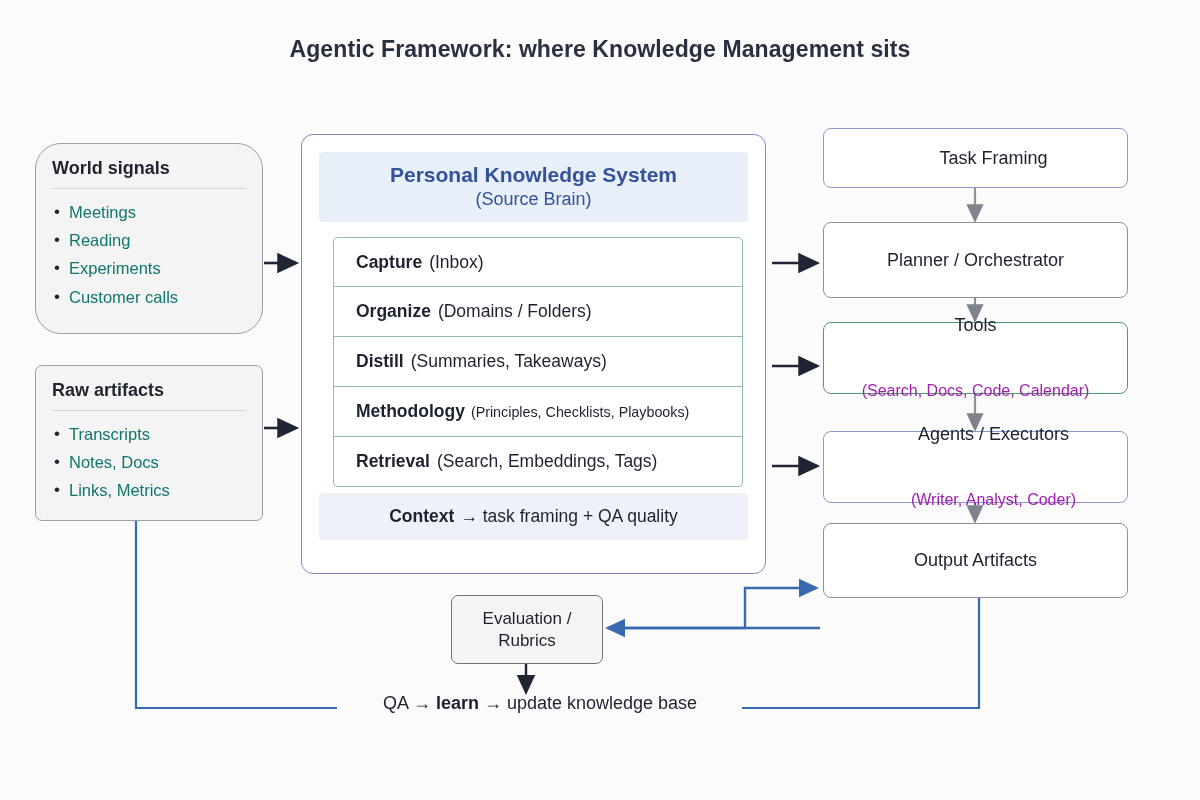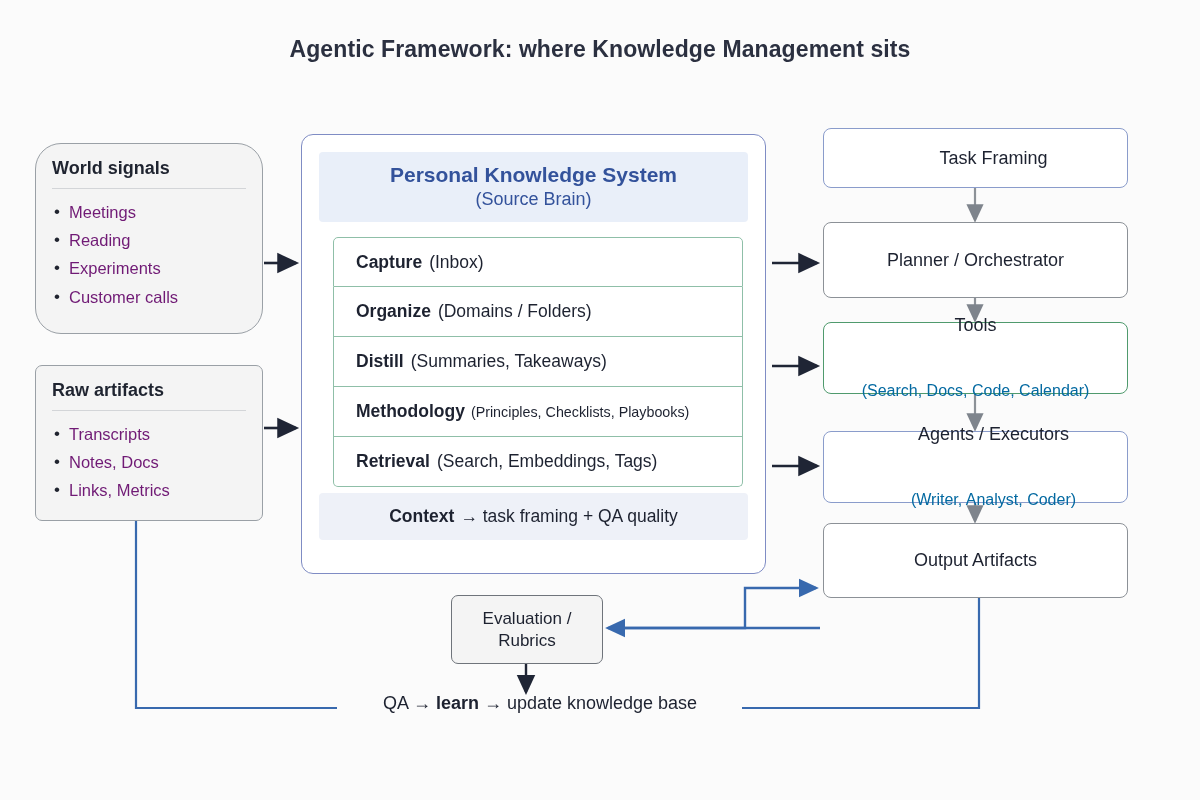--- a/index.html
+++ b/index.html
@@ -19,21 +19,21 @@
   }
 
   
   .lcard{
     position:absolute;background:#f4f4f4;border:1px solid #9aa0a6;border-radius:7px;
     box-sizing:border-box;padding:14px 16px 12px 16px;
   }
   .lcard .hd{font-size:18px;font-weight:700;color:#1f2430;padding-bottom:9px;}
   .lcard .rule{height:1px;background:#d3d5d8;margin:0 0 9px 0;}
   .lcard ul{list-style:none;margin:0;padding:0;}
-  .lcard li{font-size:16.5px;line-height:1.71;color:#701a75;position:relative;padding-left:17px;}
+  .lcard li{font-size:16.5px;line-height:1.71;color:#0f766e;position:relative;padding-left:17px;}
   .lcard li:before{content:"•";position:absolute;left:2px;top:-1px;font-size:17px;color:#20242f;}
 
   
   #pks{
     position:absolute;left:301px;top:134px;width:465px;height:440px;
     background:#ffffff;border:1.6px solid #7f8cc4;border-radius:12px;box-sizing:border-box;
   }
   #pksHead{
     position:absolute;left:17px;top:17px;width:429px;height:70px;
     background:#e9eff9;border-radius:4px;box-sizing:border-box;
@@ -61,21 +61,21 @@
   #ctx .b{font-size:17.5px;font-weight:700;color:#1d2230;}
   #ctx .d{font-size:17.5px;color:#1d2230;margin-left:6px;}
 
   
   .rbox{
     position:absolute;left:823px;width:305px;box-sizing:border-box;
     background:#ffffff;border-radius:8px;
     display:flex;flex-direction:column;align-items:center;justify-content:center;
   }
   .rbox .t1{font-size:18px;color:#1d2230;line-height:1.25;}
-  .rbox .t2{font-size:16px;color:#0369a1;line-height:1.3;margin-top:44px;}
+  .rbox .t2{font-size:16px;color:#a21caf;line-height:1.3;margin-top:44px;}
   .bd-blue{border:1.3px solid #8a9ccb;padding-left:36px;}
   .bd-gray{border:1.3px solid #8c9197;}
   .bd-green{border:1.3px solid #4f9a6d;}
 
   
   #eval{
     position:absolute;left:451px;top:595px;width:150px;height:67px;
     background:#f4f4f4;border:1.3px solid #6f747b;border-radius:7px;
     display:flex;flex-direction:column;align-items:center;justify-content:center;
   }

